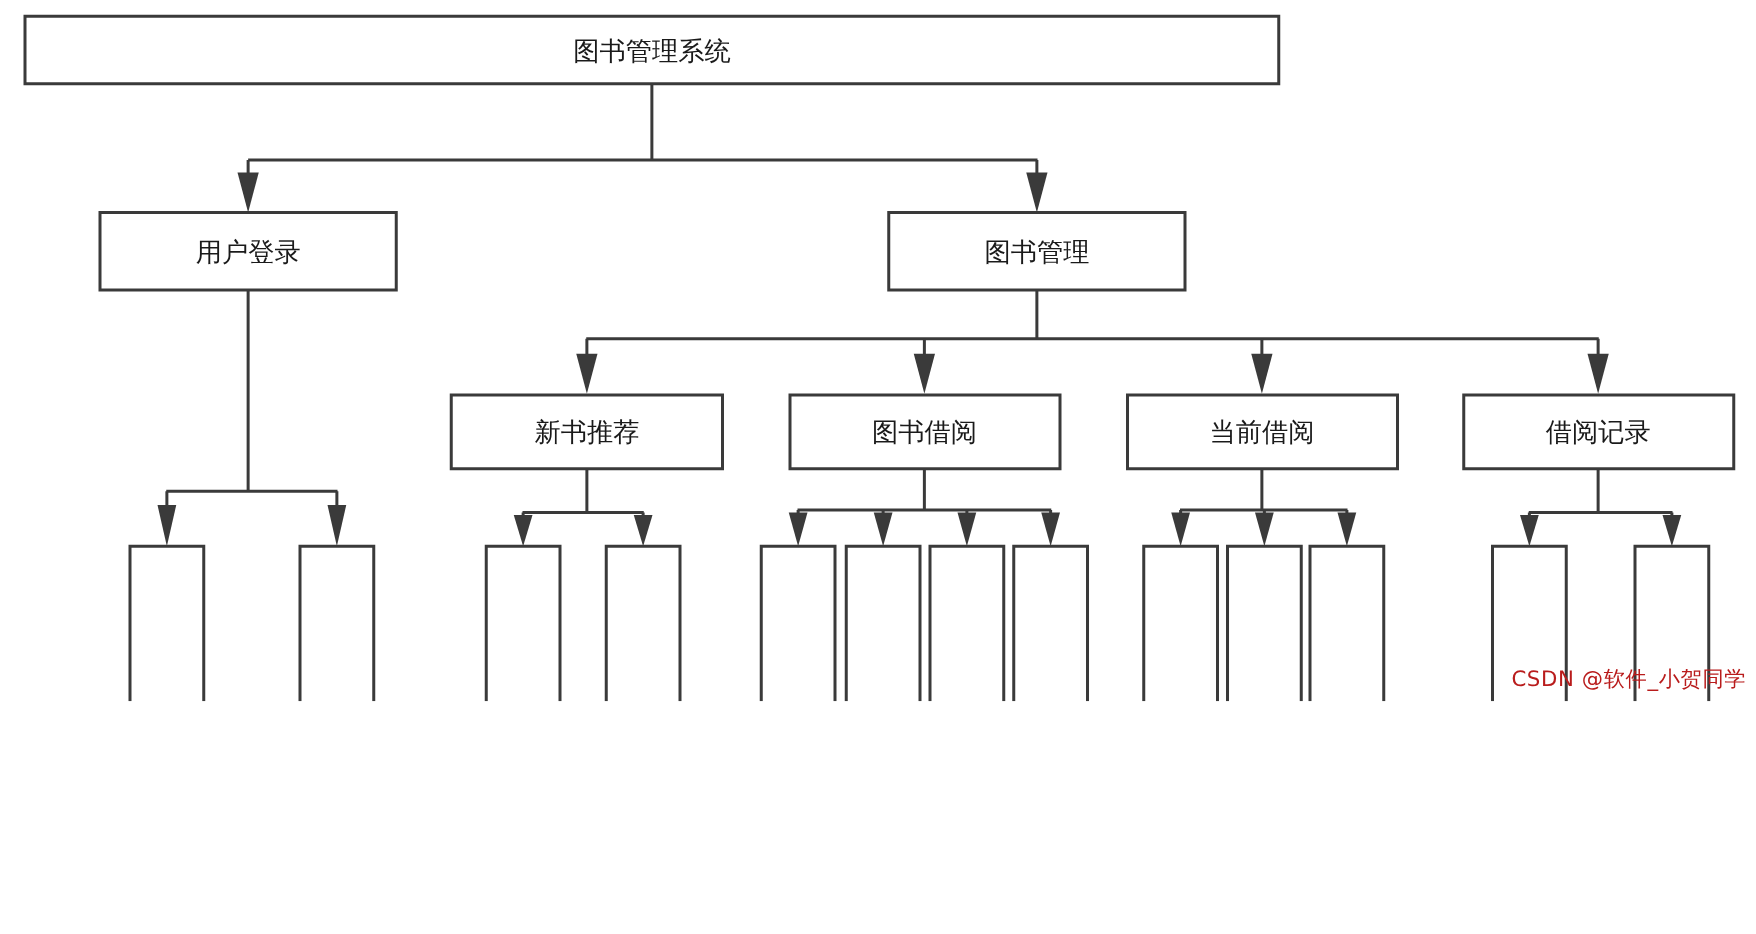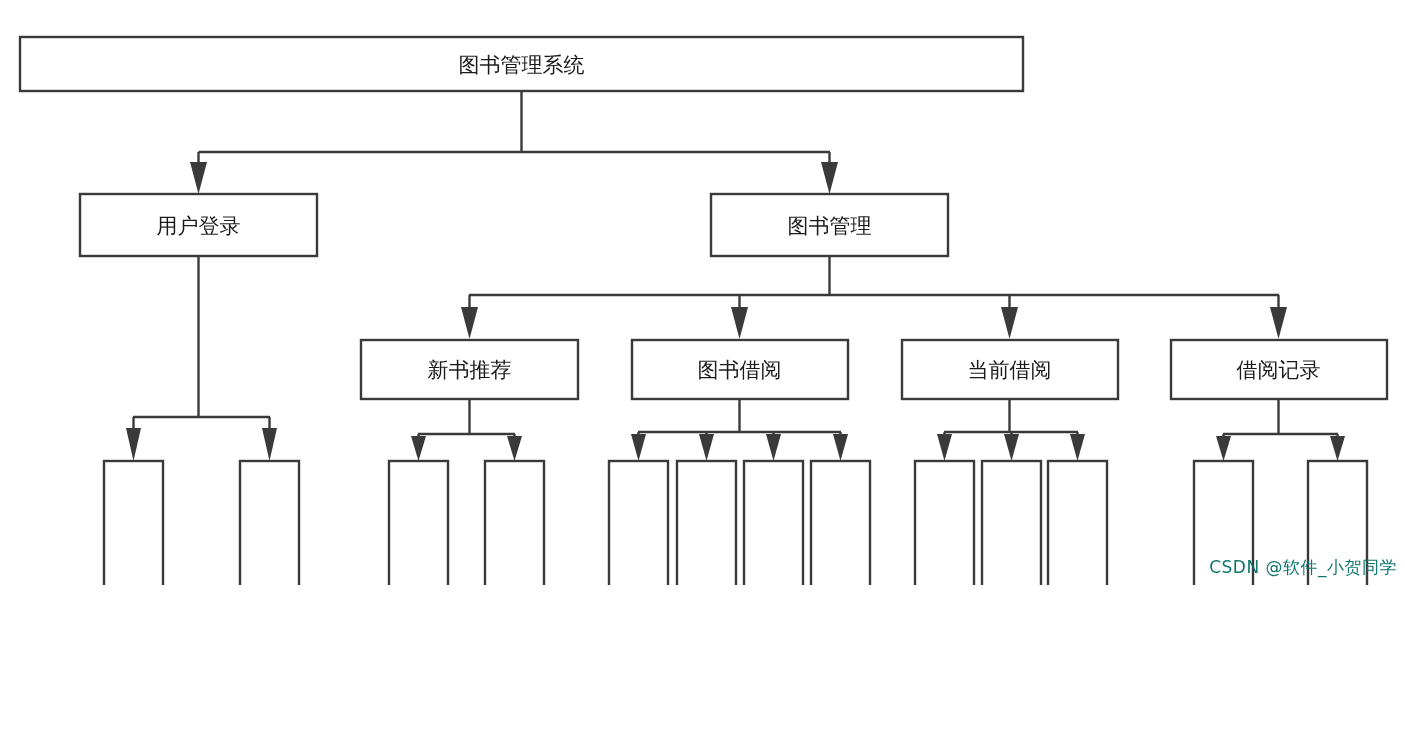--- a/index.html
+++ b/index.html
@@ -10,21 +10,20 @@
   }
   body {
     font-family: "DejaVu Sans", "Liberation Sans", sans-serif;
   }
   #diagram-root {
     position: relative;
     width: 1405px;
     height: 561px;
     background: #ffffff;
     overflow: hidden;
-    margin-top: 24px;
   }
   svg.diagram-canvas {
     position: absolute;
     left: 0;
     top: 0;
     width: 1405px;
     height: 747px;
     display: block;
   }
   .node-box {
@@ -64,21 +63,21 @@
     justify-content: center;
     text-align: center;
     pointer-events: none;
   }
   .watermark {
     position: absolute;
     right: 8px;
     bottom: 6px;
     font-family: "DejaVu Sans", "Liberation Sans", sans-serif;
     font-size: 17px;
-    color: #0f766e;
+    color: #b91c1c;
     letter-spacing: 0.5px;
     white-space: nowrap;
   }
 </style>
 </head>
 <body>
 
 <div id="diagram-root">
 
   <svg class="diagram-canvas" viewBox="0 0 1405 747" xmlns="http://www.w3.org/2000/svg">

